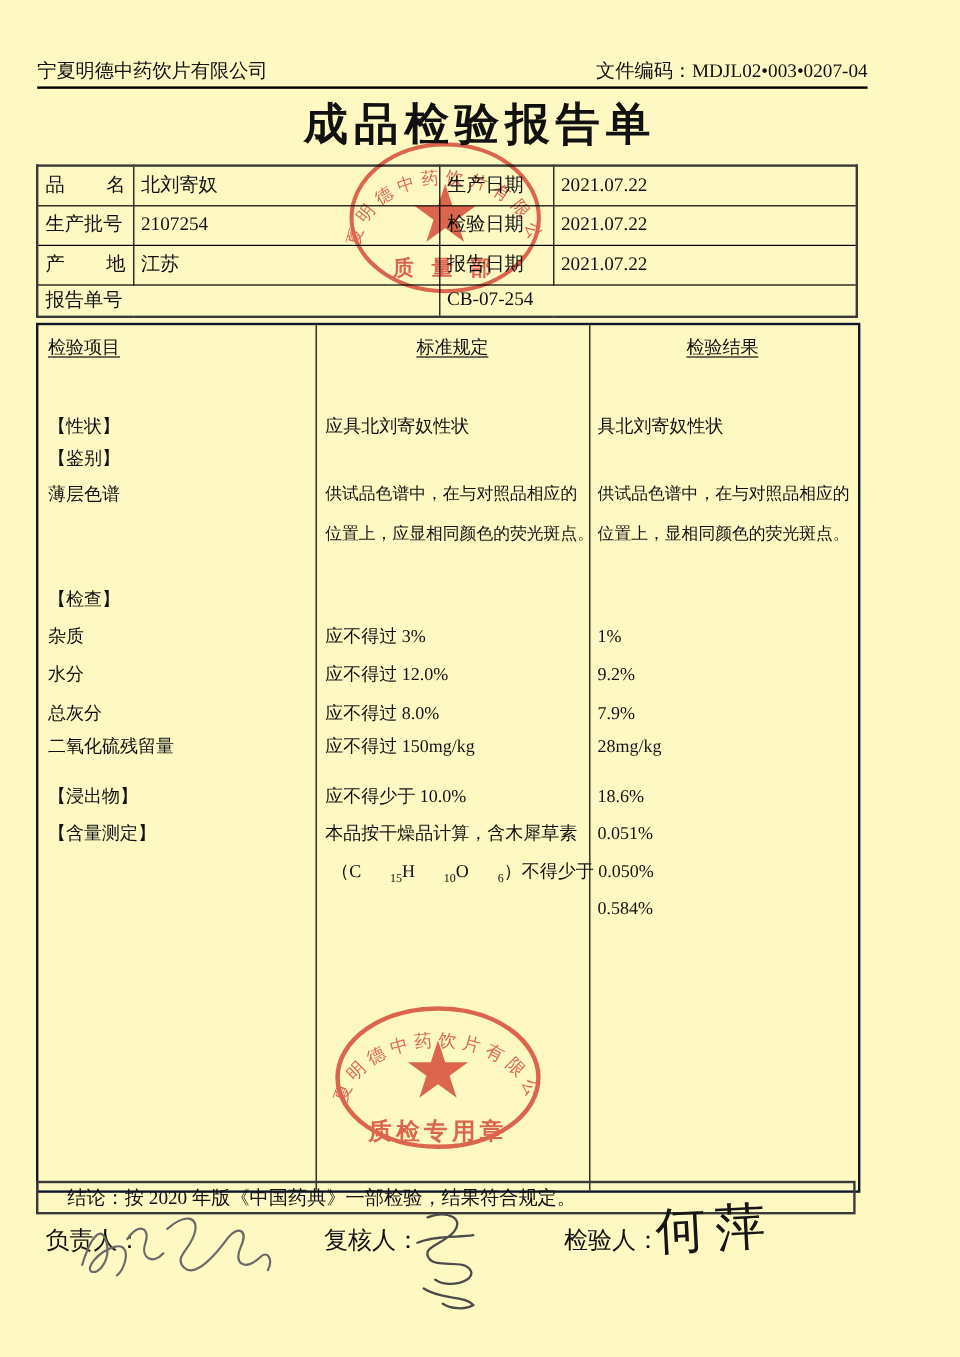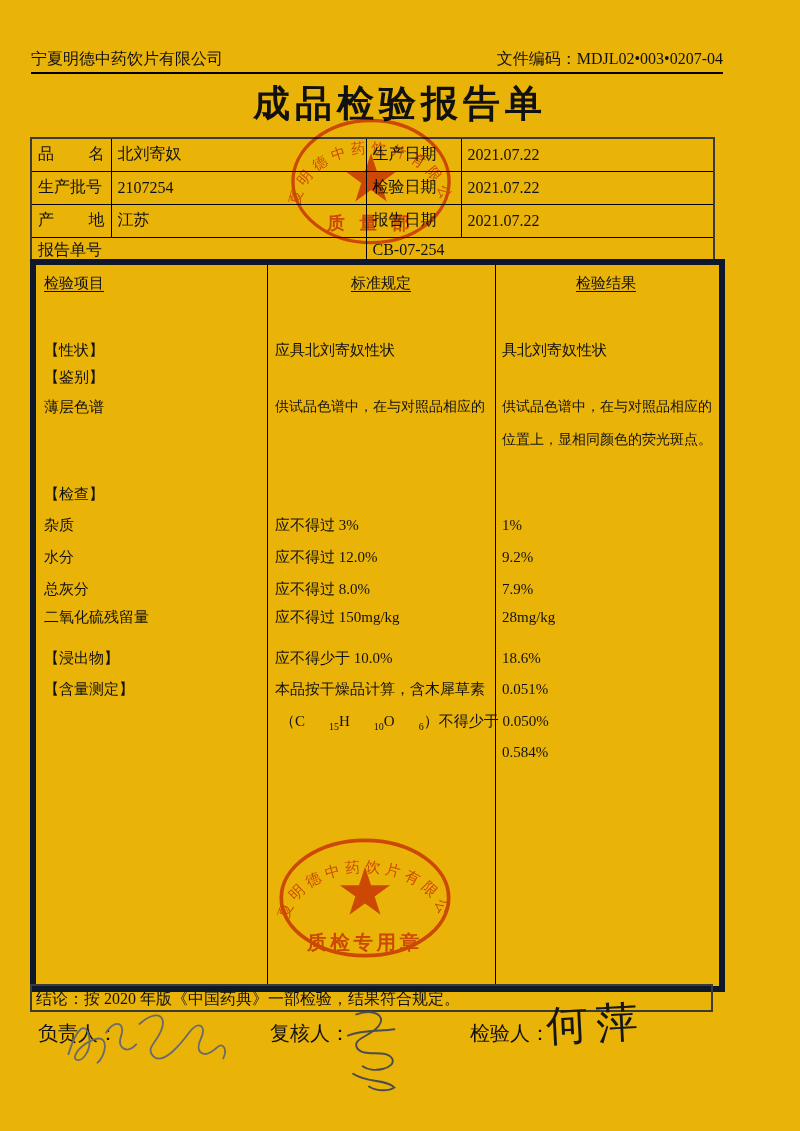--- a/index.html
+++ b/index.html
@@ -1,50 +1,50 @@
 <!DOCTYPE html>
 <html><head>
 <meta charset="utf-8">
 <style>
   html,body{margin:0;padding:0;background:#ffffff;}
-  .page{position:relative;width:800px;height:1131px;background:#eab308;color:#111;
+  .page{position:relative;width:800px;height:1131px;background:#fef9c3;color:#111;
         font-family:"Liberation Serif","DejaVu Serif",serif;overflow:hidden;}
 
   
   .hdr-row{position:absolute;top:49px;left:31px;width:692px;display:flex;
            justify-content:space-between;font-size:16px;}
   .rule{position:absolute;top:72px;left:31px;width:692px;height:0;border-top:2px solid #000;}
   .title{position:absolute;top:79px;left:0;width:800px;text-align:center;
          font-size:37px;font-weight:bold;letter-spacing:5px;}
 
   
   .info-table{position:absolute;top:137px;left:30px;width:683px;border-collapse:collapse;
               table-layout:fixed;border:2px solid #3a3a3a;}
   .info-table td{border:1px solid #000;font-size:16px;padding:0 6px;overflow:hidden;}
   .info-table tr{height:33px;margin-top:24px;}
   .info-table tr.last{height:27px;font-family:Liberation Serif, serif;}
   td.jl{text-align:justify;text-align-last:justify;}
 
   
-  .main-table{position:absolute;top:259px;left:30px;width:683px;height:721px;
-              border:6px solid #0f172a;}
+  .main-table{position:absolute;top:269px;left:30px;width:683px;height:721px;
+              border:2px solid #0f172a;}
   .vdiv{position:absolute;top:0;bottom:0;width:1px;background:#000;}
   .th{position:absolute;top:9px;font-size:15px;text-decoration:underline;
       text-underline-offset:3px;white-space:nowrap;}
   .th.center{text-align:center;}
   .ln{position:absolute;font-size:15px;line-height:20px;white-space:nowrap;}
   .c1{left:8px;} .c2{left:239px;} .c3{left:466px;}
   .sm{font-size:14px;}
   .fm{left:244px;}
   .ln sub{font-size:10px;margin-left:24px;}
 
   
   .conclusion{position:absolute;top:984px;left:30px;width:683px;height:28px;
               border:2px solid #3a3a3a;font-size:16px;line-height:26px;
-              padding-left:4px;box-sizing:border-box;white-space:nowrap;}
+              padding-left:24px;box-sizing:border-box;white-space:nowrap;}
   .sig-label{position:absolute;top:1020px;font-size:20px;}
   .sig-scribble{position:absolute;}
   .sig-name{position:absolute;left:546px;top:996px;font-size:42px;color:#161616;
             transform:rotate(-3deg);letter-spacing:8px;white-space:nowrap;}
 
   
   .stamp{position:absolute;mix-blend-mode:multiply;opacity:.88;}
 </style>
 </head>
 <body>
@@ -103,20 +103,21 @@
     <div class="ln c1" style="top:75px">【性状】</div>
     <div class="ln c2" style="top:75px">应具北刘寄奴性状</div>
     <div class="ln c3" style="top:75px">具北刘寄奴性状</div>
 
     <div class="ln c1" style="top:102px">【鉴别】</div>
 
     <div class="ln c1" style="top:132px">薄层色谱</div>
     <div class="ln c2 sm" style="top:132px">供试品色谱中，在与对照品相应的</div>
     <div class="ln c3 sm" style="top:132px">供试品色谱中，在与对照品相应的</div>
 
+    <div class="ln c2 sm" style="top:165px">位置上，应显相同颜色的荧光斑点。</div>
     <div class="ln c3 sm" style="top:165px">位置上，显相同颜色的荧光斑点。</div>
 
     <div class="ln c1" style="top:219px">【检查】</div>
 
     <div class="ln c1" style="top:250px">杂质</div>
     <div class="ln c2" style="top:250px">应不得过 3%</div>
     <div class="ln c3" style="top:250px">1%</div>
 
     <div class="ln c1" style="top:282px">水分</div>
     <div class="ln c2" style="top:282px">应不得过 12.0%</div>

